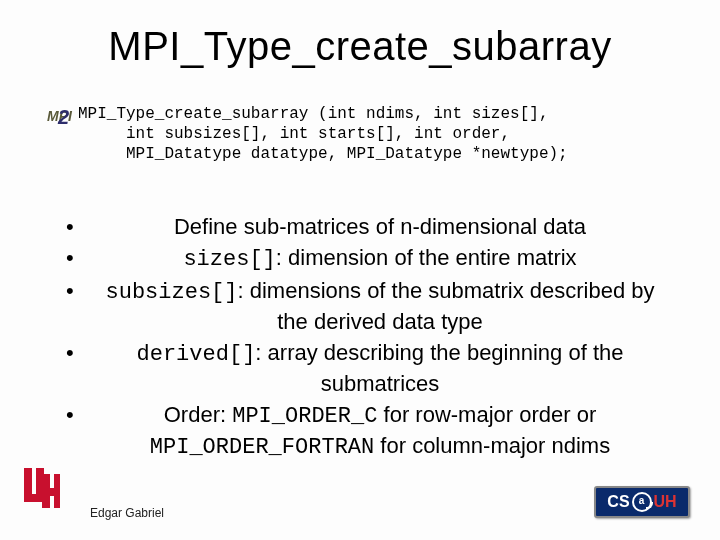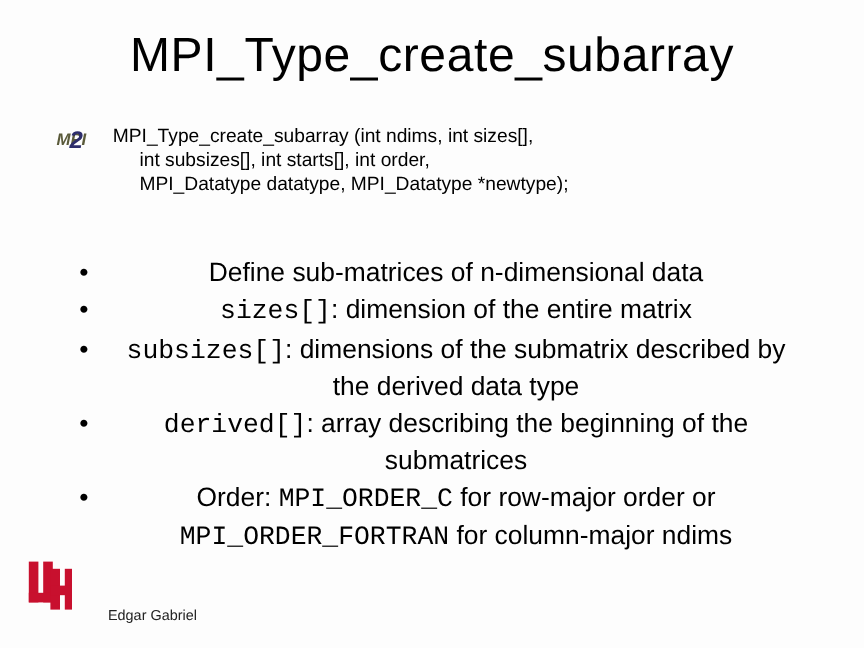--- a/index.html
+++ b/index.html
@@ -27,25 +27,24 @@
     right: 0;
     text-align: center;
     font-size: 40px;
     font-weight: 400;
     letter-spacing: 0.5px;
   }
   .code-sig {
     position: absolute;
     top: 104px;
     left: 78px;
-    font-family: Liberation Sans, sans-serif;
+    font-family: Liberation Mono, monospace;
     font-size: 16px;
     line-height: 1.25;
     white-space: pre;
-    margin-left: 16px;
   }
   .bullets {
     position: absolute;
     top: 212px;
     left: 64px;
     right: 50px;
     font-size: 22px;
     line-height: 1.32;
   }
   .bullet {
@@ -222,14 +221,19 @@
       <rect x="14" y="2" width="8" height="34" fill="#c8102e"></rect>
       <rect x="2" y="28" width="20" height="8" fill="#c8102e"></rect>
       <rect x="20" y="8" width="8" height="34" fill="#c8102e"></rect>
       <rect x="32" y="8" width="6" height="34" fill="#c8102e"></rect>
       <rect x="20" y="22" width="18" height="8" fill="#c8102e"></rect>
     </svg>
   </div>
 
   <div class="author">Edgar Gabriel</div>
 
+  <div class="csuh-logo">
+    <span class="cs">CS</span>
+    <span class="at">a</span>
+    <span class="uh">UH</span>
+  </div>
 
 </div>
 
 </body></html>

